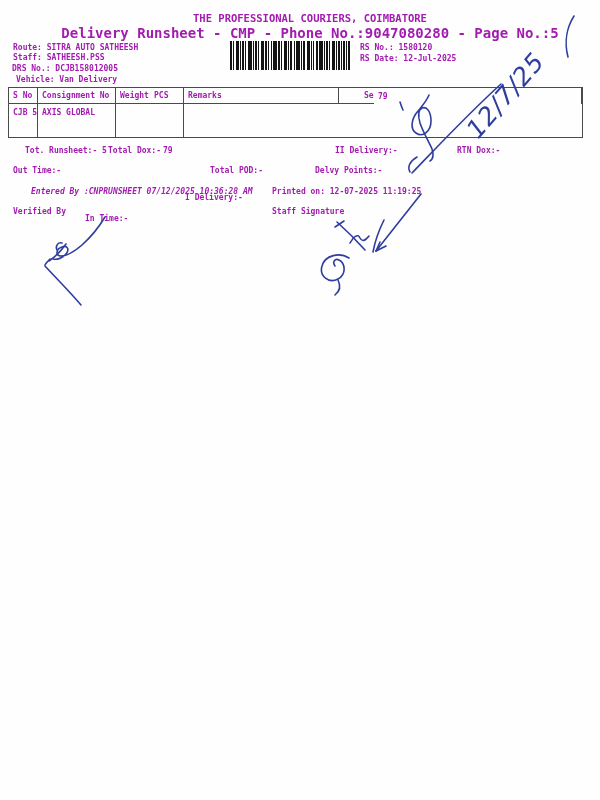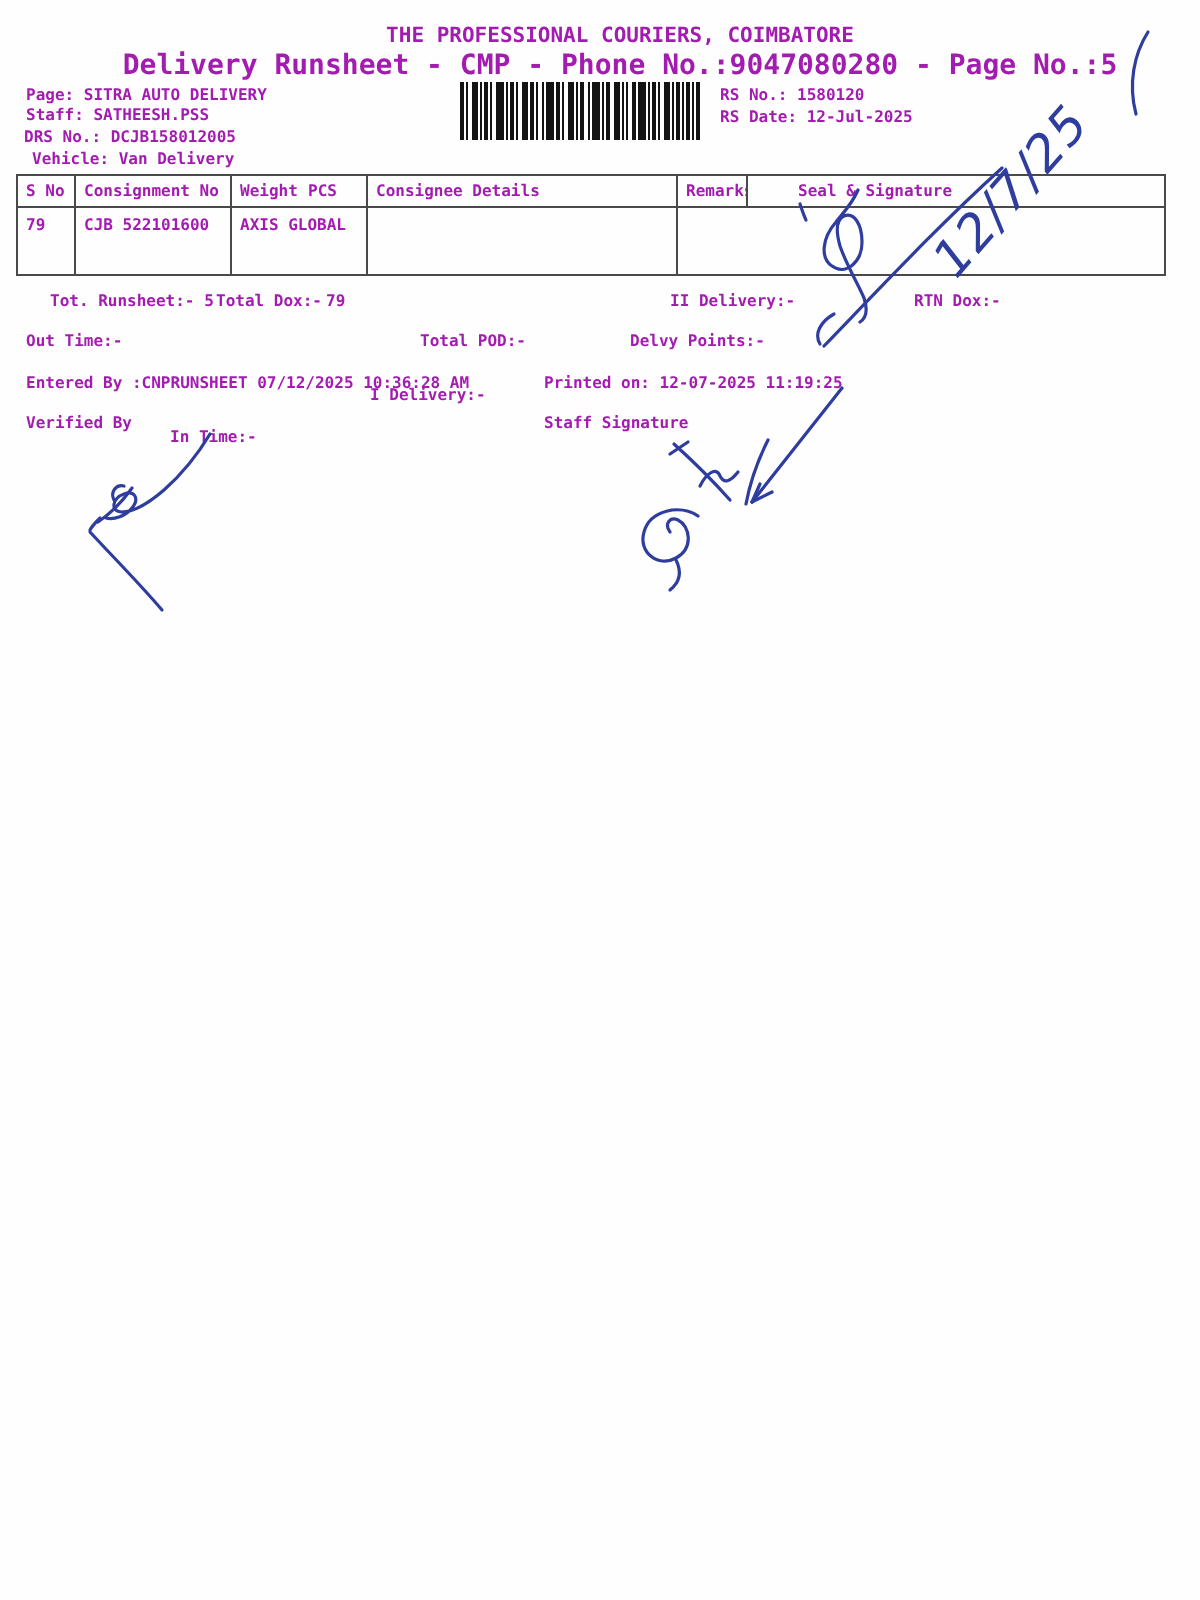--- a/index.html
+++ b/index.html
@@ -27,37 +27,36 @@
 </head>
 <body>
 
 <div class="doc">
 
   <div class="title-wrap">
     <span class="title1">THE PROFESSIONAL COURIERS, COIMBATORE</span>
     <span class="title2">Delivery Runsheet - CMP - Phone No.:9047080280 - Page No.:5</span>
   </div>
 
-  <span class="txt" style="left:13px;top:43px;">Page: SITRA AUTO DELIVERY</span>
+  <span class="txt" style="left:13px;top:43px;">Route: SITRA AUTO SATHEESH</span>
   <span class="txt" style="left:13px;top:53px;">Staff: SATHEESH.PSS</span>
   <span class="txt" style="left:12px;top:64px;">DRS No.: DCJB158012005</span>
   <span class="txt" style="left:16px;top:75px;">Vehicle: Van Delivery</span>
 
   <svg class="" style="position:absolute;left:230px;top:41px;" width="121" height="29" viewBox="0 0 121 29" aria-hidden="true">
     <path fill="#141414" d="M0 0h2v29H0z M3 0h1v29H3z M6 0h3v29H6z M10 0h1v29h-1z M12 0h2v29h-2z M15 0h1v29h-1z M18 0h4v29h-4z M23 0h1v29h-1z M25 0h2v29h-2z M28 0h1v29h-1z M31 0h3v29h-3z M35 0h2v29h-2z M38 0h1v29h-1z M41 0h1v29h-1z M43 0h4v29h-4z M48 0h2v29h-2z M51 0h1v29h-1z M54 0h3v29h-3z M58 0h1v29h-1z M60 0h2v29h-2z M64 0h1v29h-1z M66 0h4v29h-4z M71 0h1v29h-1z M73 0h2v29h-2z M77 0h3v29h-3z M81 0h1v29h-1z M83 0h1v29h-1z M86 0h2v29h-2z M89 0h4v29h-4z M94 0h1v29h-1z M96 0h2v29h-2z M99 0h1v29h-1z M102 0h3v29h-3z M106 0h1v29h-1z M108 0h2v29h-2z M111 0h1v29h-1z M113 0h2v29h-2z M116 0h1v29h-1z M118 0h2v29h-2z"></path>
   </svg>
 
   <span class="txt" style="left:360px;top:43px;">RS No.: 1580120</span>
   <span class="txt" style="left:360px;top:54px;">RS Date: 12-Jul-2025</span>
 
   <div class="rs-table">
     <div class="cell hcell vline">S No</div>
     <div class="cell hcell vline">Consignment No</div>
     <div class="cell hcell vline"><span class="wspan">Weight</span><span>PCS</span></div>
-    <div class="cell hcell vline">Consignee Details</div>
     <div class="cell hcell vline">Remarks</div>
     <div class="cell hcell" style="padding-left:25px;">Seal &amp; Signature</div>
 
     <div class="cell dcell vline">79</div>
     <div class="cell dcell vline">CJB 522101600</div>
     <div class="cell dcell vline">AXIS GLOBAL</div>
     <div class="cell dcell vline"></div>
     <div class="cell dcell"></div>
   </div>
 
@@ -66,21 +65,21 @@
   <span class="txt" style="left:163px;top:146px;">79</span>
   <span class="txt" style="left:185px;top:146px;margin-top:47px;">I Delivery:-</span>
   <span class="txt" style="left:335px;top:146px;">II Delivery:-</span>
   <span class="txt" style="left:457px;top:146px;">RTN Dox:-</span>
 
   <span class="txt" style="left:13px;top:166px;">Out Time:-</span>
   <span class="txt" style="left:85px;top:166px;margin-top:48px;">In Time:-</span>
   <span class="txt" style="left:210px;top:166px;">Total POD:-</span>
   <span class="txt" style="left:315px;top:166px;">Delvy Points:-</span>
 
-  <span class="txt" style="left:13px;top:187px;">Entered By :CNPRUNSHEET 07/12/2025 10:36:28 AM</span>
+  <span class="txt" style="left:31px;top:187px;font-style:italic;">Entered By :CNPRUNSHEET 07/12/2025 10:36:28 AM</span>
   <span class="txt" style="left:272px;top:187px;">Printed on: 12-07-2025 11:19:25</span>
   <span class="txt" style="left:13px;top:207px;">Verified By</span>
   <span class="txt" style="left:272px;top:207px;">Staff Signature</span>
 
   <svg class="sig-overlay" viewBox="0 0 600 800" aria-hidden="true">
     <g fill="none" stroke="#2e3d9e" stroke-width="1.6" stroke-linecap="round" stroke-linejoin="round">
 
       <g>
         <path d="M400 102c1 3 2 6 3 8"></path>
         <path d="M429 95c-3 7-7 11-11 16-7 8-8 18-2 22 7 5 15-2 15-12 0-9-4-15-9-13-4 2-4 8-2 15 3 9 9 19 12 26 2 6 1 10-2 12"></path>

